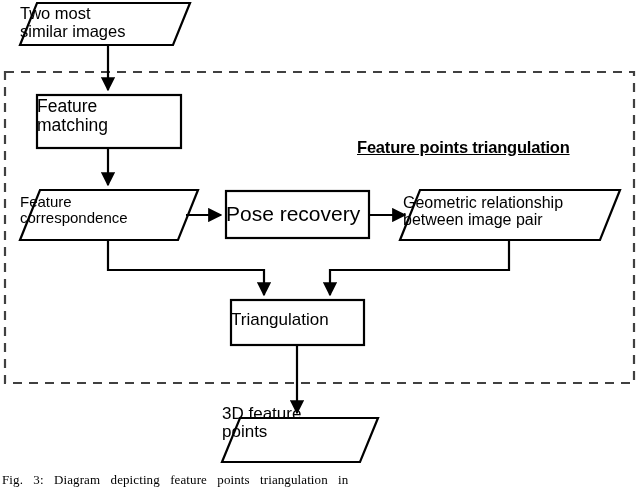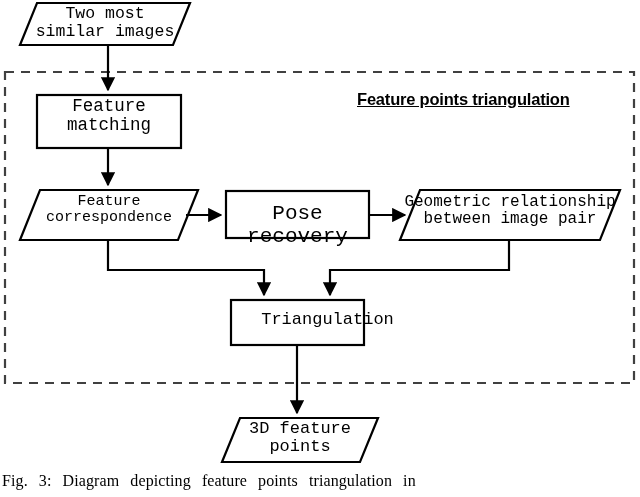--- a/index.html
+++ b/index.html
@@ -17,41 +17,42 @@
   }
   #canvas {
     position: absolute;
     left: 0;
     top: 0;
     width: 640px;
     height: 497px;
   }
   .node-label {
     position: absolute;
-    text-align: center;
+    text-align: left;
     line-height: 1.08;
     color: #000000;
-    font-family: Liberation Mono, monospace;
+    font-family: Liberation Sans, sans-serif;
     white-space: pre-line;
     pointer-events: none;
   }
   .group-title {
     position: absolute;
     font-weight: bold;
     font-family: "Liberation Sans", sans-serif;
     text-decoration: underline;
     letter-spacing: -0.2px;
+    margin-top: 48px;
   }
   .caption {
     position: absolute;
     left: 0;
     top: 472px;
     width: 640px;
     font-family: "Liberation Serif", serif;
-    font-size: 16px;
+    font-size: 13px;
     text-align: justify;
     color: #000000;
     white-space: nowrap;
     letter-spacing: 0.1px;
   }
   .caption-inner {
     display: block;
     padding: 0 2px;
     word-spacing: 7px;
   }
@@ -104,22 +105,22 @@
 matching</div>
 
 <div class="node-label" style="left:20px; top:194px; width:178px; font-size:15px;">Feature
 correspondence</div>
 
 <div class="node-label" style="left:226px; top:203px; width:143px; font-size:21px;">Pose recovery</div>
 
 <div class="node-label" style="left:403px; top:194px; width:214px; font-size:16px;">Geometric relationship
 between image pair</div>
 
-<div class="node-label" style="left:231px; top:311px; width:161px; font-size:17px;padding-left:16px;">Triangulation</div>
+<div class="node-label" style="left:231px; top:311px; width:161px; font-size:17px;">Triangulation</div>
 
-<div class="node-label" style="left:222px; top:420px; width:156px; font-size:17px;">3D feature
+<div class="node-label" style="left:222px; top:405px; width:156px; font-size:17px;">3D feature
 points</div>
 
 <div class="group-title" style="left:357px; top:90px; font-size:16.5px;">Feature points triangulation</div>
 
 <div class="caption">
   <span class="caption-inner">Fig. 3: Diagram depicting feature points triangulation in</span>
 </div>
 
 </body></html>

